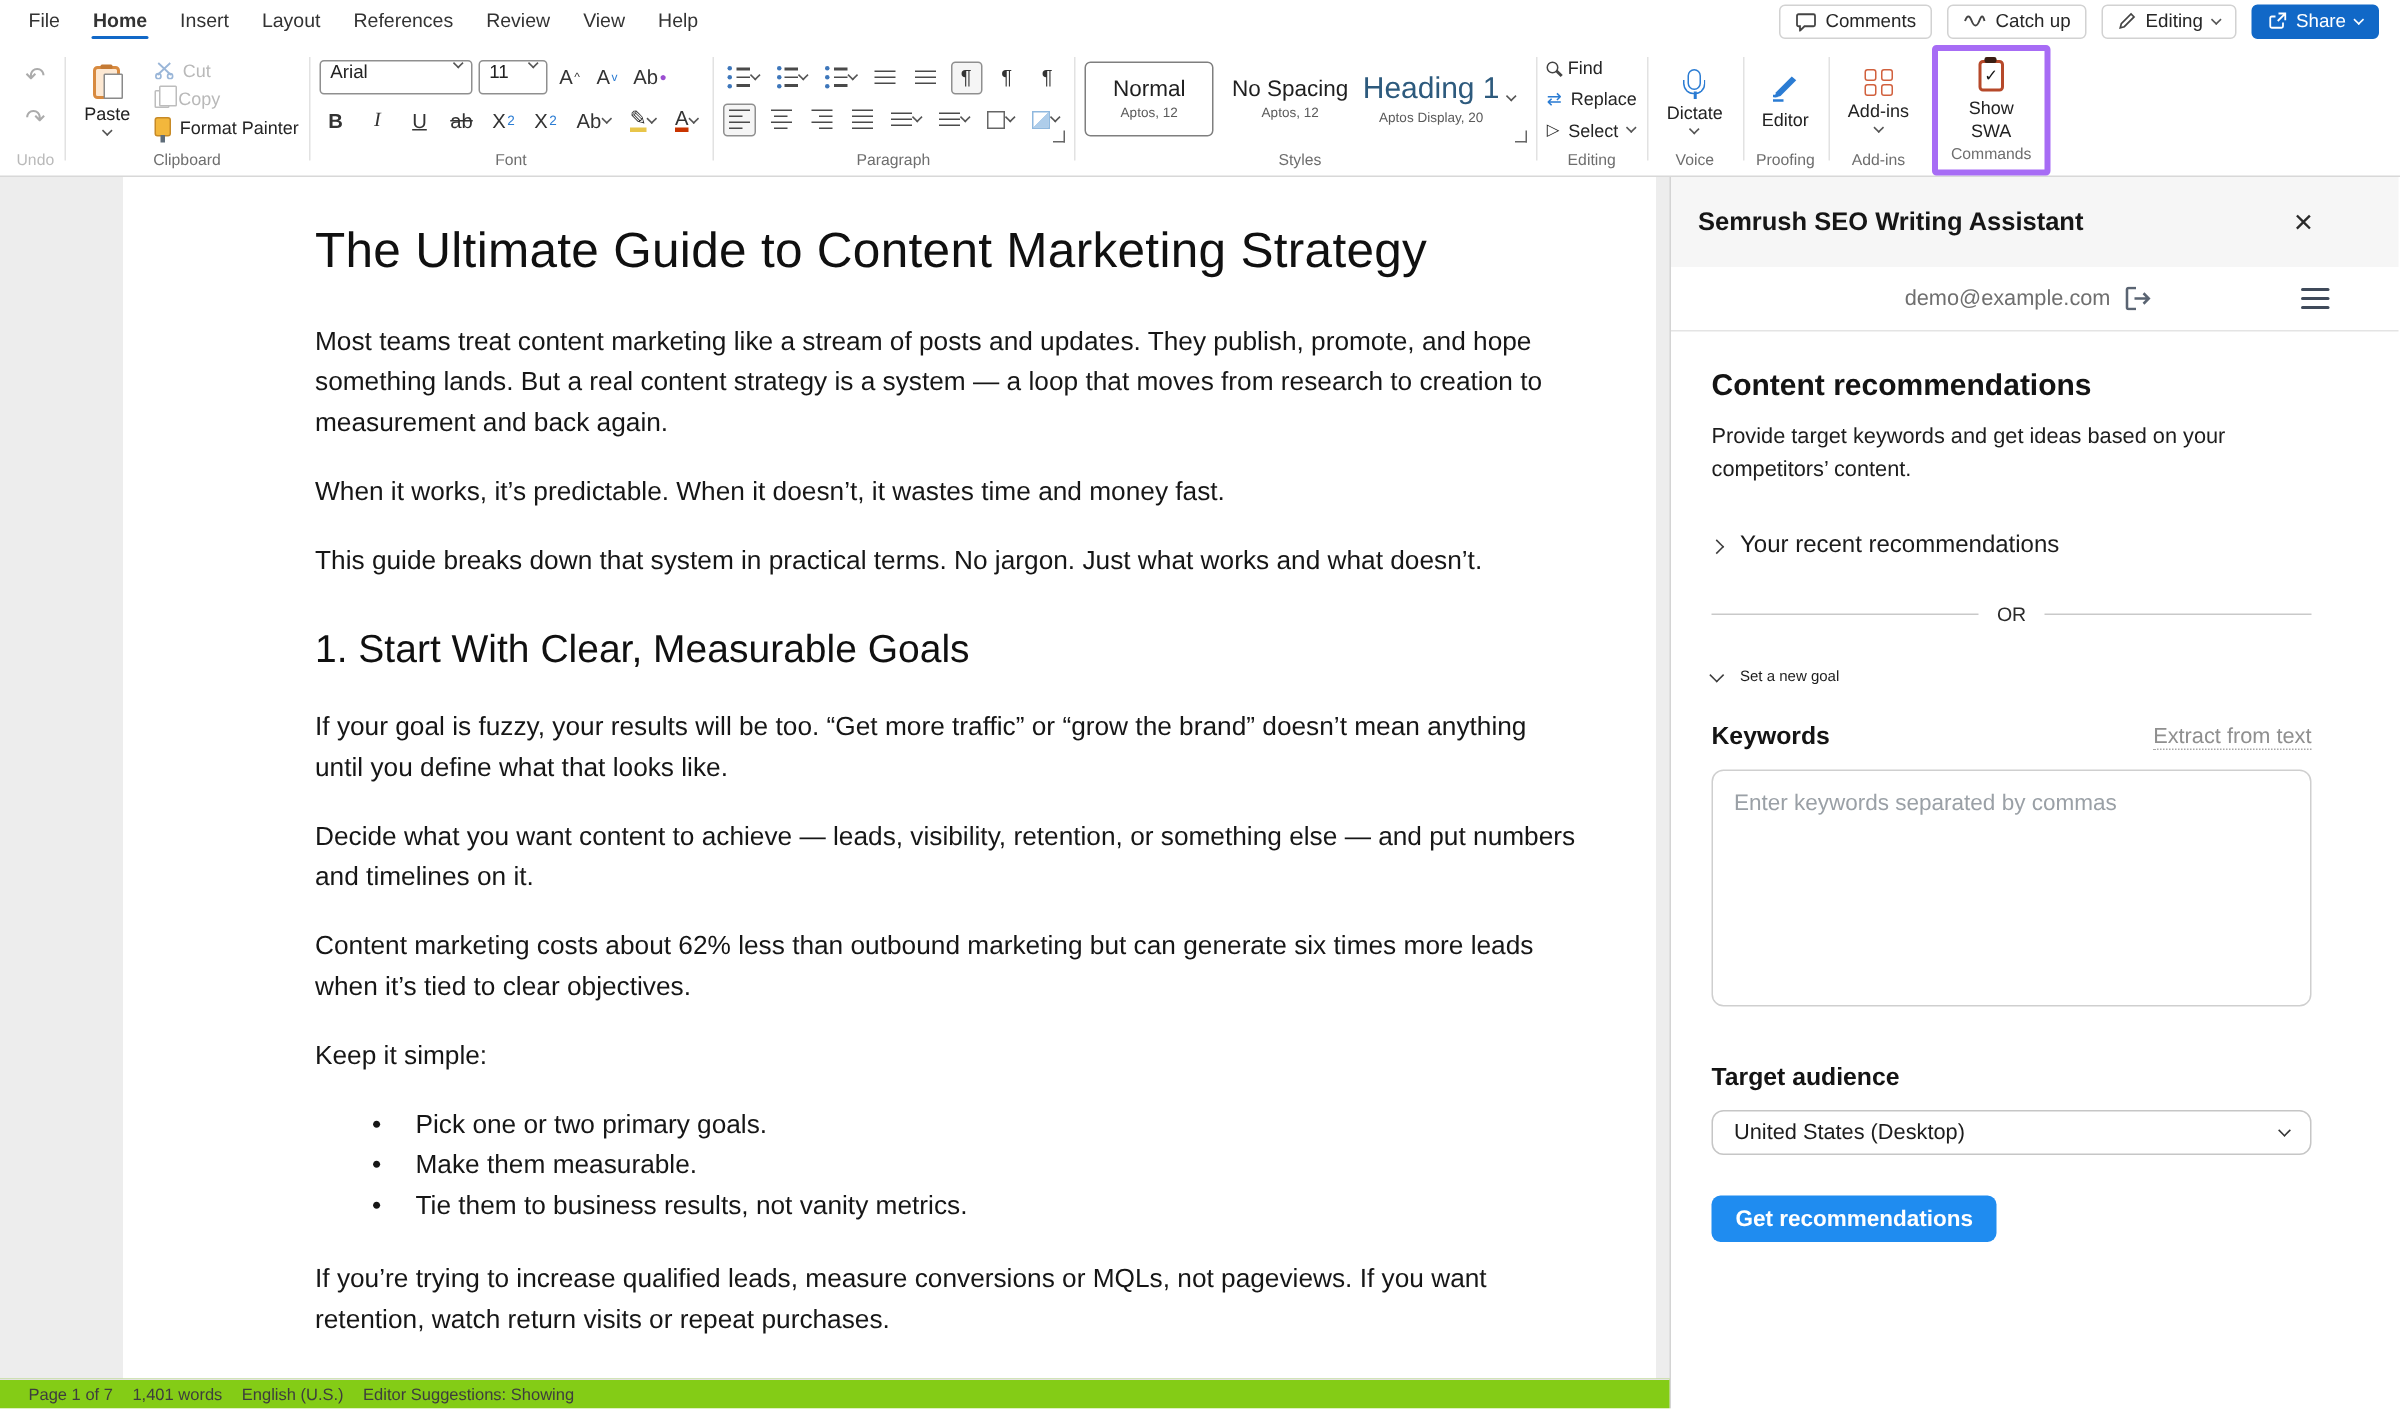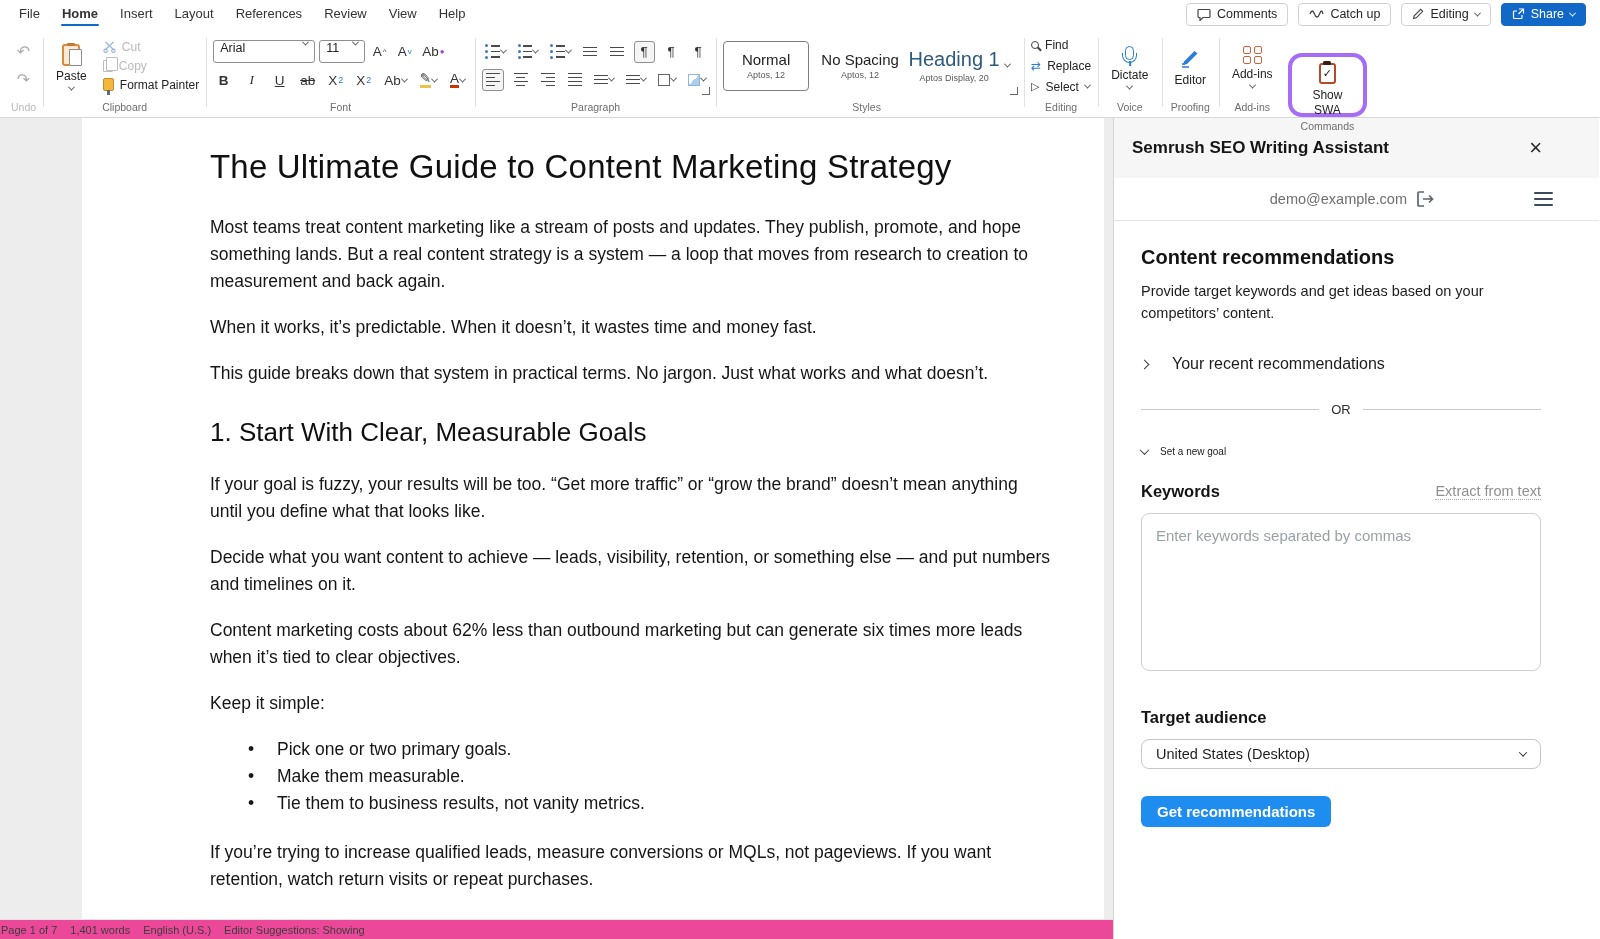--- a/index.html
+++ b/index.html
@@ -77,52 +77,52 @@
   .launcher { width:8px; height:8px; border-right:1.3px solid #666; border-bottom:1.3px solid #666; position:absolute; right:6px; bottom:22px; }
 
   
   .style-card { width:86px; height:50px; border-radius:4px; display:flex; flex-direction:column; align-items:center; justify-content:center; gap:2px; border:1px solid transparent; }
   .style-card.selected { border-color:#7f7f7f; background:#fff; box-shadow:0 0 0 1px #fff inset; }
   .style-name { font-size:15px; color:#1f1f1f; white-space:nowrap; }
   .style-sub { font-size:9px; color:#5a5a5a; }
   .style-card.h1 .style-name { font-size:20px; color:#2d5a7d; }
 
   
-  .swa-wrap { border:4px solid #a76cf5; border-radius:14px; margin-left:2px; display:flex;margin-top:23px; }
+  .swa-wrap { border:4px solid #a76cf5; border-radius:3px; margin-left:2px; display:flex; }
 
   
   .main { display:flex; height:821px; }
   .word-area { width:1114px; position:relative; background:#ededed; border-right:1px solid #d4d4d4; }
   .page { position:absolute; left:82px; right:9px; top:0; bottom:0; background:#fff; overflow:hidden; }
   .doc { padding:30px 50px 0 128px; max-width:1024px; color:#161616; }
   .doc-title { font-size:33px; font-weight:400; color:#101010; margin-bottom:28px; letter-spacing:.2px; }
   .doc p { font-size:17.5px; line-height:27px; margin-bottom:19px; }
   .doc h2 { font-size:26px; font-weight:400; margin:30px 0 23px; color:#101010; }
   .doc ul { list-style:none; margin:4px 0 22px 38px; }
   .doc li { font-size:17.5px; line-height:27px; display:flex; }
   .doc li::before { content:"•"; width:29px; flex:none; }
 
-  .statusbar { position:absolute; left:0; right:0; bottom:0; height:20px; background:#ec4899; border-top:1px solid #e3e3e3;
-    display:flex; align-items:center; gap:13px; padding-left:1px; font-size:11px; color:#3d3d3d; z-index:5; }
+  .statusbar { position:absolute; left:0; right:0; bottom:0; height:20px; background:#84cc16; border-top:1px solid #e3e3e3;
+    display:flex; align-items:center; gap:13px; padding-left:19px; font-size:11px; color:#3d3d3d; z-index:5; }
 
   
   .panel { width:485px; display:flex; flex-direction:column; background:#fff; }
   .panel-header { height:60px; background:#f6f6f6; display:flex; align-items:center; padding:0 57px 0 18px; }
   .panel-title { font-size:17px; font-weight:700; color:#161616; }
   .panel-close { margin-left:auto; font-size:22px; color:#2a2a2a; font-weight:400; line-height:1; }
   .account { height:43px; display:flex; align-items:center; justify-content:flex-end; padding-right:46px; border-bottom:1px solid #e4e4e4; }
   .account-email { font-size:14.5px; color:#6f6f6f; }
   .ic-logout { margin-left:9px; }
   .ic-burger { width:19px; display:inline-flex; flex-direction:column; gap:3.6px; margin-left:100px; }
   .ic-burger i { height:2px; background:#3f4a5a; border-radius:1px; }
 
   .panel-body { padding:25px 58px 0 27px; }
   .section-title { font-size:20px; font-weight:700; color:#141414; }
   .section-desc { font-size:14.5px; line-height:22px; color:#1d1d1d; margin-top:11px; }
-  .linkrow { display:flex; align-items:center; gap:24px; font-size:16px; color:#1c1c1c; margin-top:31px; }
+  .linkrow { display:flex; align-items:center; gap:12px; font-size:16px; color:#1c1c1c; margin-top:31px; }
   .or-divider { display:flex; align-items:center; gap:12px; margin-top:29px; color:#2b2b2b; font-size:13px; }
   .or-divider::before, .or-divider::after { content:""; flex:1; height:1px; background:#c9c9c9; }
   .goalrow { display:flex; align-items:center; gap:12px; font-size:10px; color:#1c1c1c; margin-top:29px; }
   .kw-row { display:flex; align-items:center; margin-top:25px; }
   .kw-label { font-size:16.5px; font-weight:700; color:#141414; }
   .extract-link { margin-left:auto; font-size:14.5px; color:#8f8f8f; border-bottom:1px dotted #a8a8a8; }
   .kw-area { margin-top:12px; width:100%; height:158px; border:1px solid #cfcfcf; border-radius:8px; resize:none;
     padding:13px 14px; font-size:15px; font-family:inherit; color:#222; outline:none; }
   .kw-area::placeholder { color:#9aa0a6; }
   .aud-label { font-size:16.5px; font-weight:700; color:#141414; margin-top:33px; }

